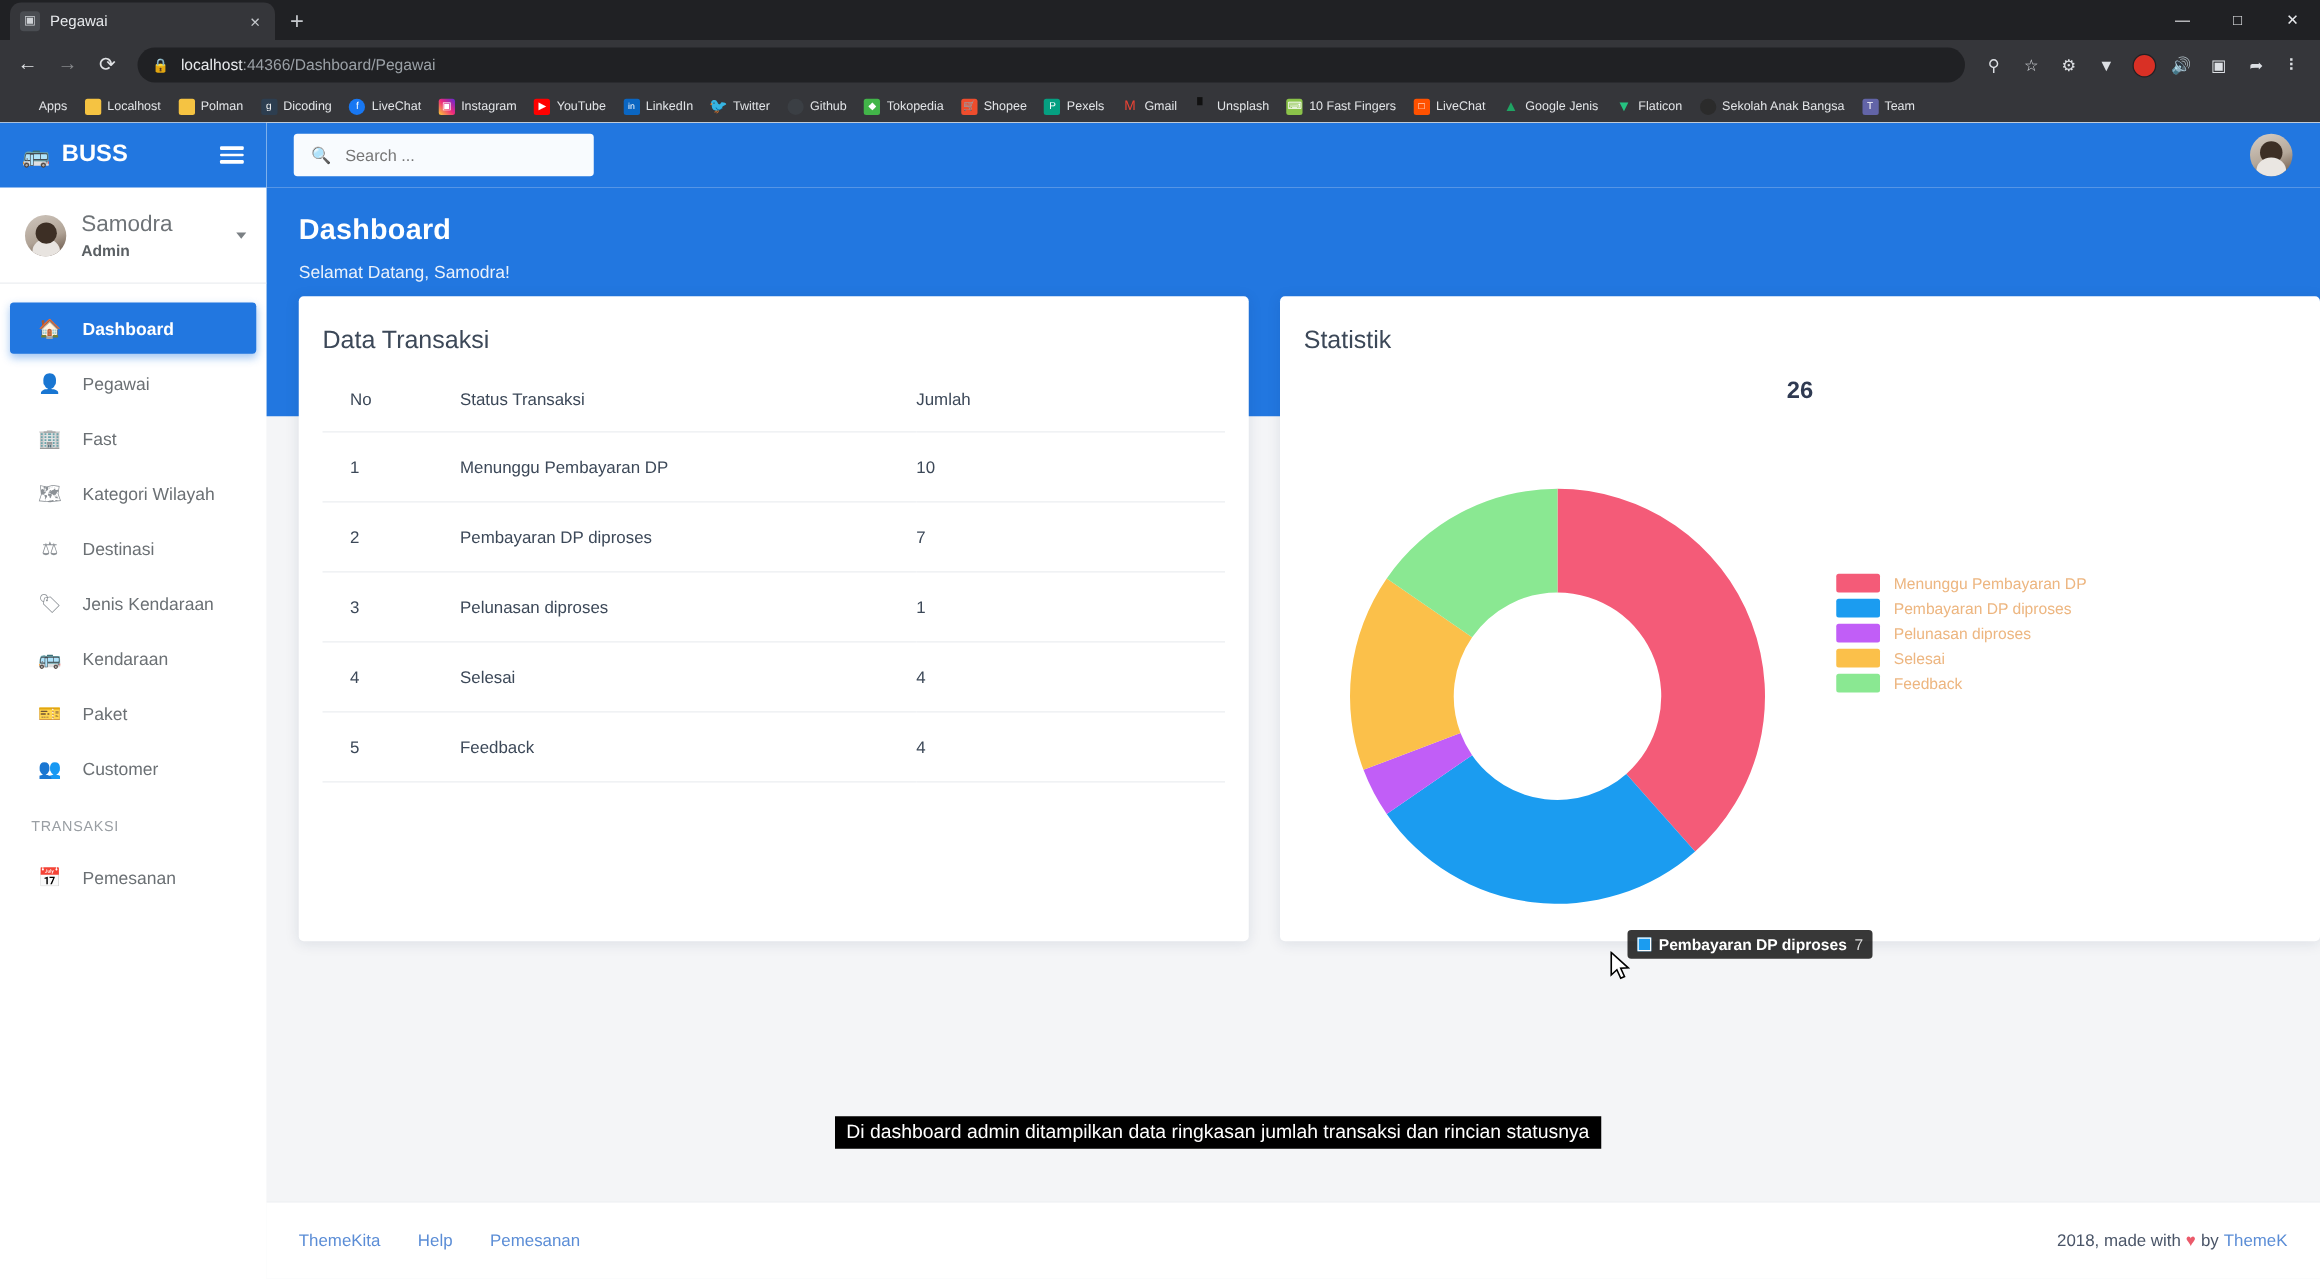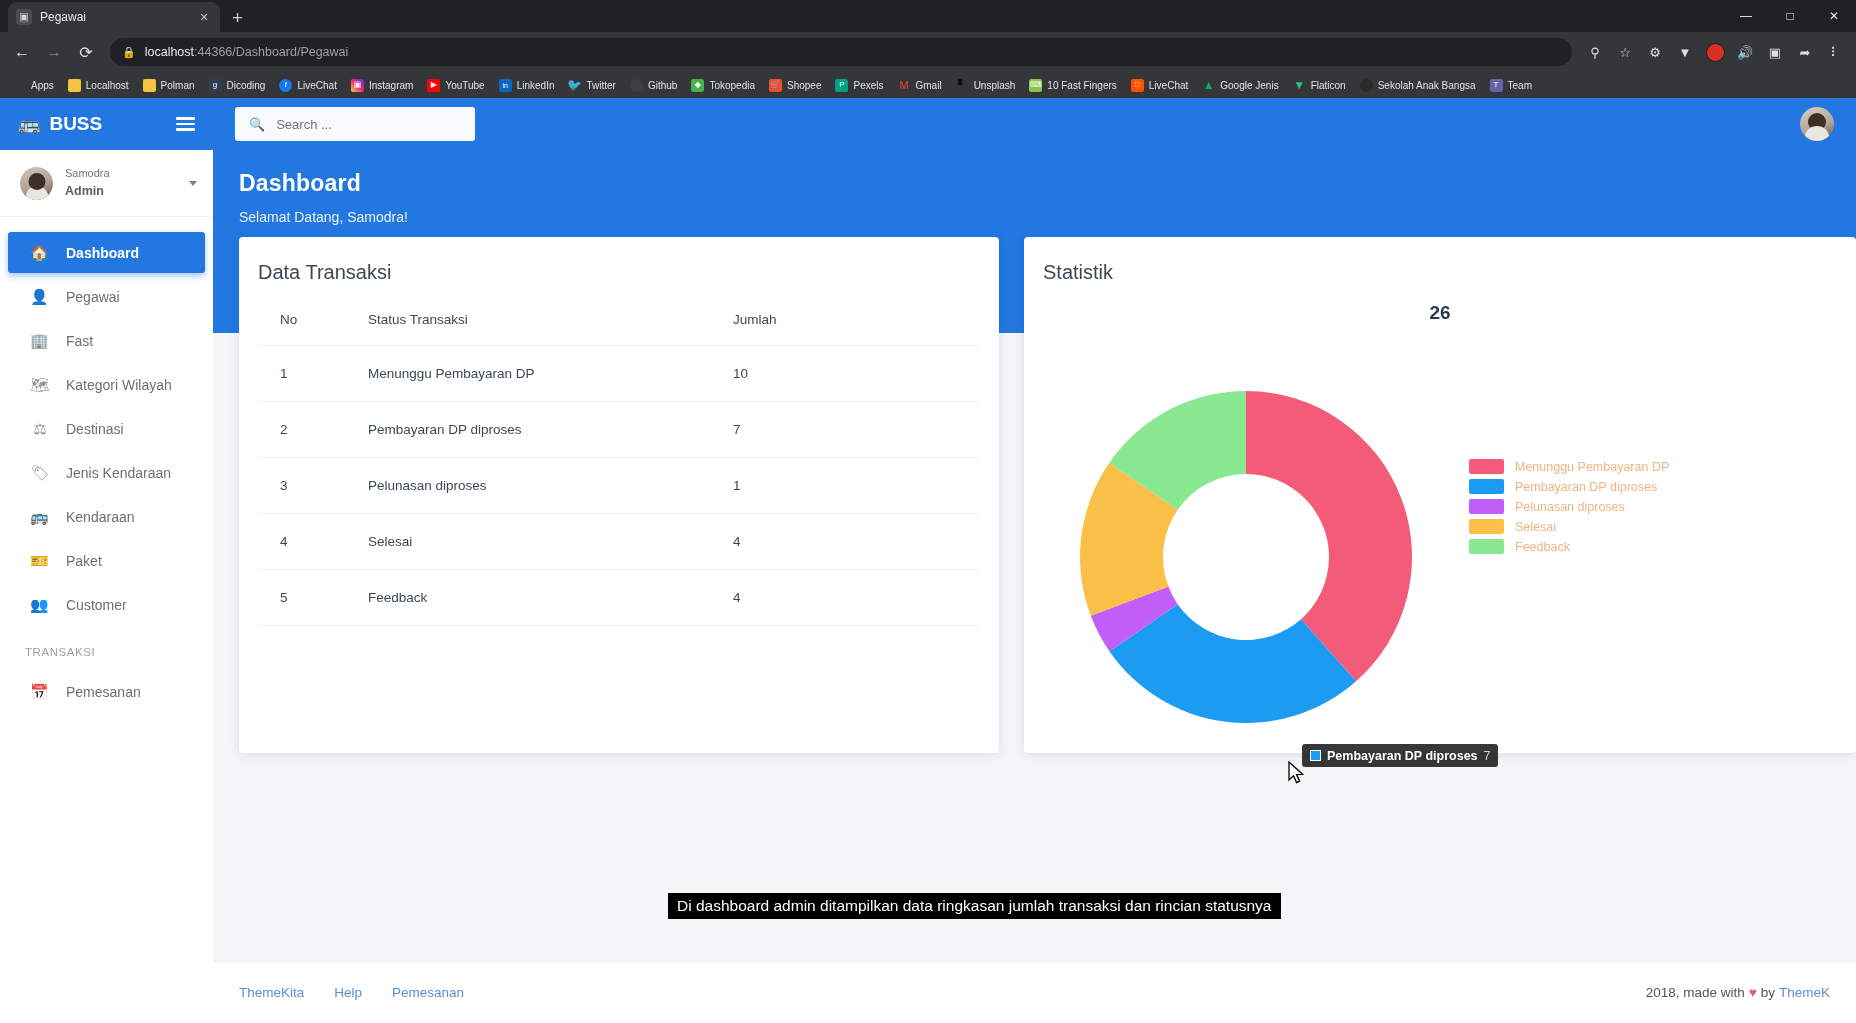--- a/index.html
+++ b/index.html
@@ -89,21 +89,21 @@
   }
   .user-avatar::after {
     content: ""; position: absolute; left: 50%; top: 58%; transform: translateX(-50%);
     width: 22px; height: 20px; background: #e8e4e0; border-radius: 50% 50% 0 0;
   }
   .user-avatar::before {
     content: ""; position: absolute; left: 50%; top: 20%; transform: translateX(-50%);
     width: 17px; height: 17px; background: #3d2f25; border-radius: 50%; z-index: 2;
   }
   .user-meta { flex: 1; line-height: 1.45; }
-  .user-name { font-size: 11px; color: #6f7478; }
+  .user-name { font-size: 18px; color: #6f7478; }
   .user-role { font-size: 12.5px; color: #5a5f63; font-weight: bold; }
   .caret { width: 0; height: 0; border-left: 4.5px solid transparent; border-right: 4.5px solid transparent; border-top: 5px solid #7b8084; cursor: pointer; }
 
   .nav { padding: 12px 0 0 0; }
   .nav-item {
     display: flex; align-items: center; gap: 16px; height: 41px;
     padding: 0 18px 0 22px; color: #6b7074; font-size: 14px; cursor: pointer;
     margin: 3px 8px;
   }
   .nav-item .ic { width: 20px; display: flex; justify-content: center; color: #8c9196; font-size: 15px; flex: 0 0 20px; }

